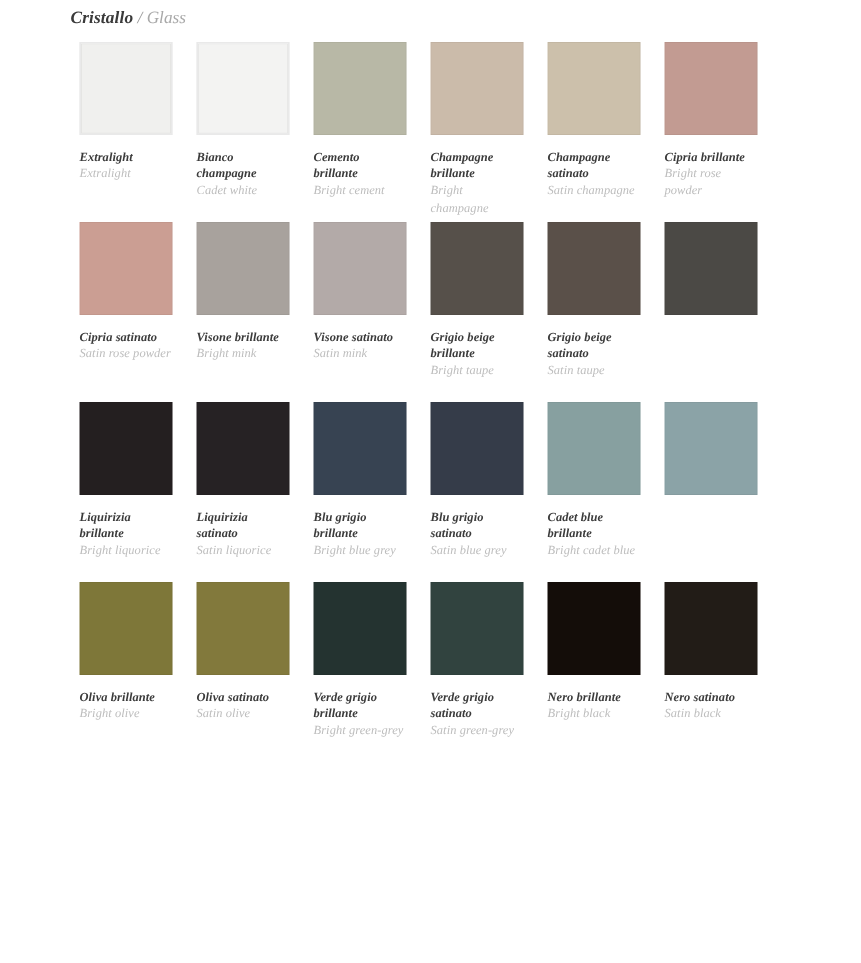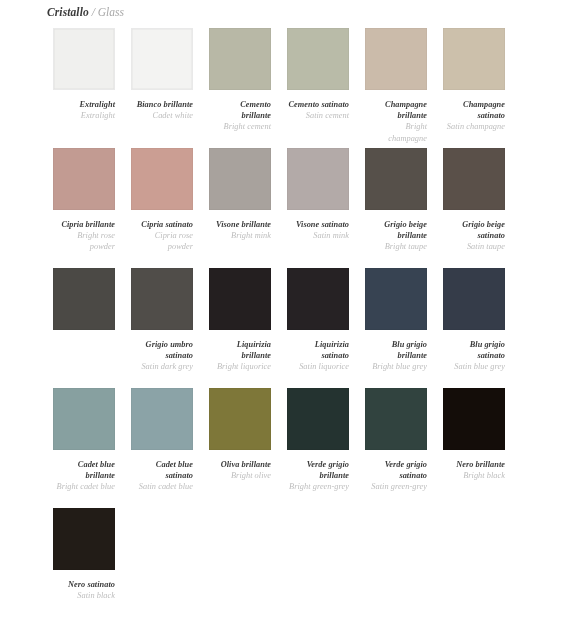--- a/index.html
+++ b/index.html
@@ -66,21 +66,20 @@
     width: 62px;
     height: 62px;
     display: block;
     box-shadow: 0 0 0 0.5px rgba(0,0,0,0.06) inset;
   }
   .swatch.light {
     border: 0.5px solid #e9e9e9;
   }
   .labels {
     padding-top: 9px;
-    text-align: right;
   }
   .name-it {
     font-style: italic;
     font-weight: bold;
     font-size: 8.3px;
     line-height: 11.2px;
     color: #3b3b3b;
     letter-spacing: 0.05px;
     word-wrap: break-word;
   }
@@ -110,39 +109,32 @@
       <div class="cell row-spacer">
         <div class="swatch light" style="background: rgb(240, 240, 238);"></div>
         <div class="labels">
           <div class="name-it">Extralight</div>
           <div class="name-en">Extralight</div>
         </div>
       </div>
       <div class="cell row-spacer">
         <div class="swatch light" style="background: rgb(243, 243, 242);"></div>
         <div class="labels">
-          <div class="name-it">Bianco brillante</div>
+          <div class="name-it">Bianco champagne</div>
           <div class="name-en">Cadet white</div>
         </div>
       </div>
       <div class="cell row-spacer">
         <div class="swatch" style="background: rgb(184, 184, 166);"></div>
         <div class="labels">
           <div class="name-it">Cemento brillante</div>
           <div class="name-en">Bright cement</div>
         </div>
       </div>
       <div class="cell row-spacer">
-        <div class="swatch" style="background: rgb(185, 187, 168);"></div>
-        <div class="labels">
-          <div class="name-it">Cemento satinato</div>
-          <div class="name-en">Satin cement</div>
-        </div>
-      </div>
-      <div class="cell row-spacer">
         <div class="swatch" style="background: rgb(203, 187, 170);"></div>
         <div class="labels">
           <div class="name-it">Champagne brillante</div>
           <div class="name-en">Bright champagne</div>
         </div>
       </div>
       <div class="cell row-spacer">
         <div class="swatch" style="background: rgb(204, 192, 171);"></div>
         <div class="labels">
           <div class="name-it">Champagne satinato</div>
@@ -153,21 +145,21 @@
         <div class="swatch" style="background: rgb(194, 155, 146);"></div>
         <div class="labels">
           <div class="name-it">Cipria brillante</div>
           <div class="name-en">Bright rose powder</div>
         </div>
       </div>
       <div class="cell row-spacer">
         <div class="swatch" style="background: rgb(203, 158, 147);"></div>
         <div class="labels">
           <div class="name-it">Cipria satinato</div>
-          <div class="name-en">Cipria rose powder</div>
+          <div class="name-en">Satin rose powder</div>
         </div>
       </div>
       <div class="cell row-spacer">
         <div class="swatch" style="background: rgb(168, 162, 157);"></div>
         <div class="labels">
           <div class="name-it">Visone brillante</div>
           <div class="name-en">Bright mink</div>
         </div>
       </div>
       <div class="cell row-spacer">
@@ -188,27 +180,20 @@
         <div class="swatch" style="background: rgb(90, 80, 73);"></div>
         <div class="labels">
           <div class="name-it">Grigio beige satinato</div>
           <div class="name-en">Satin taupe</div>
         </div>
       </div>
       <div class="cell row-spacer">
         <div class="swatch" style="background: rgb(75, 73, 69);"></div>
       </div>
       <div class="cell row-spacer">
-        <div class="swatch" style="background: rgb(80, 77, 73);"></div>
-        <div class="labels">
-          <div class="name-it">Grigio umbro satinato</div>
-          <div class="name-en">Satin dark grey</div>
-        </div>
-      </div>
-      <div class="cell row-spacer">
         <div class="swatch" style="background: rgb(36, 31, 32);"></div>
         <div class="labels">
           <div class="name-it">Liquirizia brillante</div>
           <div class="name-en">Bright liquorice</div>
         </div>
       </div>
       <div class="cell row-spacer">
         <div class="swatch" style="background: rgb(38, 34, 36);"></div>
         <div class="labels">
           <div class="name-it">Liquirizia satinato</div>
@@ -231,33 +216,36 @@
       </div>
       <div class="cell row-spacer">
         <div class="swatch" style="background: rgb(135, 160, 160);"></div>
         <div class="labels">
           <div class="name-it">Cadet blue brillante</div>
           <div class="name-en">Bright cadet blue</div>
         </div>
       </div>
       <div class="cell row-spacer">
         <div class="swatch" style="background: rgb(139, 163, 167);"></div>
-        <div class="labels">
-          <div class="name-it">Cadet blue satinato</div>
-          <div class="name-en">Satin cadet blue</div>
-        </div>
       </div>
       <div class="cell row-spacer">
         <div class="swatch" style="background: rgb(126, 119, 57);"></div>
         <div class="labels">
           <div class="name-it">Oliva brillante</div>
           <div class="name-en">Bright olive</div>
         </div>
       </div>
       <div class="cell row-spacer">
+        <div class="swatch" style="background: rgb(130, 121, 60);"></div>
+        <div class="labels">
+          <div class="name-it">Oliva satinato</div>
+          <div class="name-en">Satin olive</div>
+        </div>
+      </div>
+      <div class="cell row-spacer">
         <div class="swatch" style="background: rgb(36, 51, 48);"></div>
         <div class="labels">
           <div class="name-it">Verde grigio brillante</div>
           <div class="name-en">Bright green-grey</div>
         </div>
       </div>
       <div class="cell row-spacer">
         <div class="swatch" style="background: rgb(49, 67, 63);"></div>
         <div class="labels">
           <div class="name-it">Verde grigio satinato</div>

